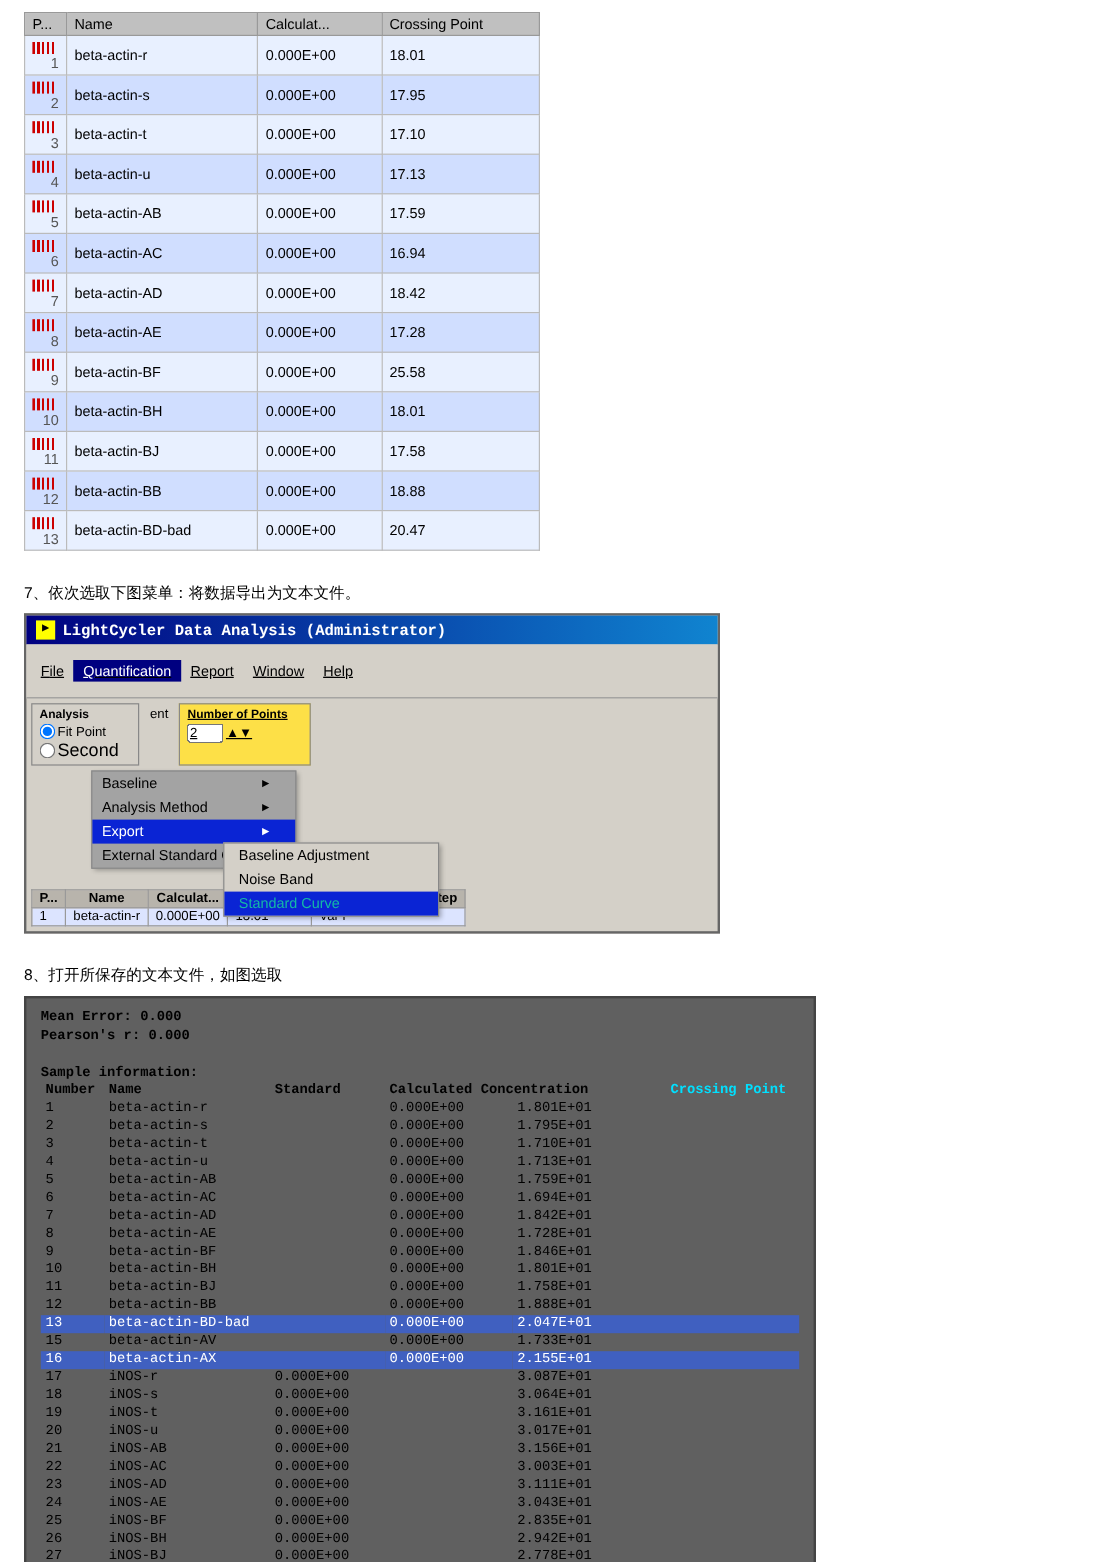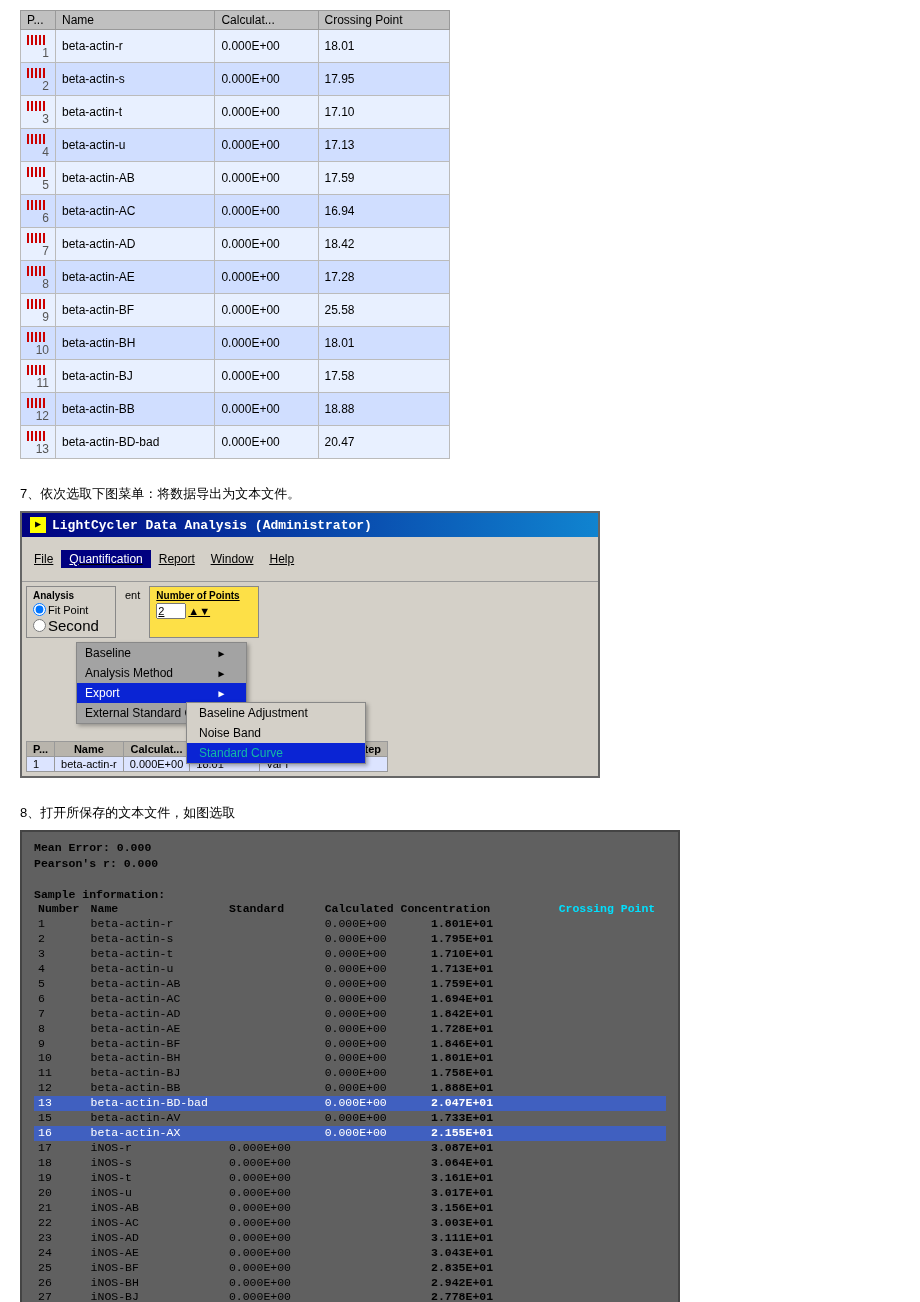--- a/index.html
+++ b/index.html
@@ -200,21 +200,21 @@
       line-height: 1.3;
       white-space: nowrap;
     }
     .term-row-normal { color: #000; }
     .term-row-highlight { background: #4060c0; color: #fff; }
 
     .term-col-num { width: 28px; }
     .term-col-name { width: 130px; }
     .term-col-std { width: 90px; }
     .term-col-calc { width: 100px; }
-    .term-col-conc { width: 120px; font-weight: bold; }
+    .term-col-conc { width: 120px; }
     .term-col-cp { width: 80px; }
   </style>
 </head>
 <body>
 
 <div class="top-table-wrapper">
   <table class="data-table">
     <thead>
       <tr>
         <th>P...</th>

